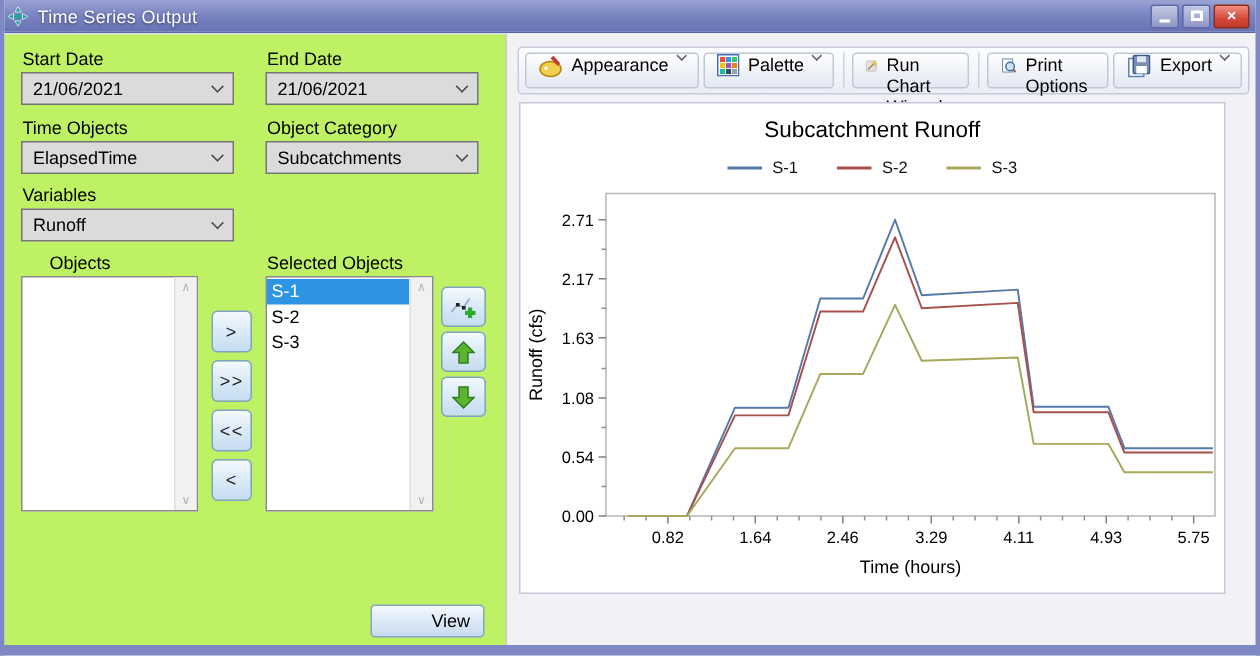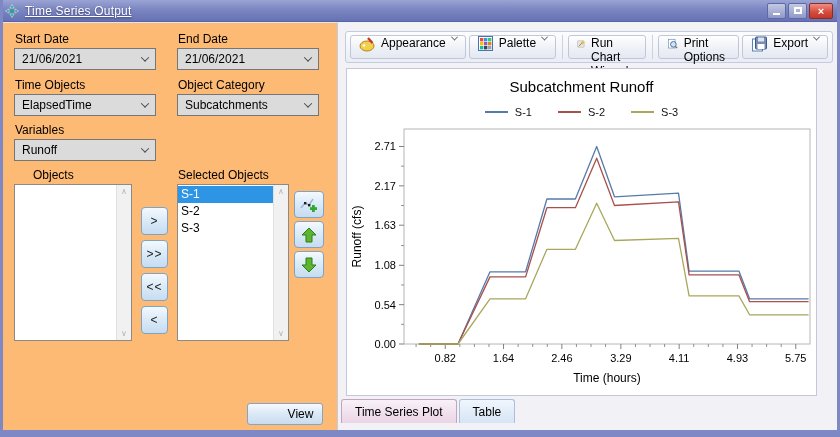--- a/index.html
+++ b/index.html
@@ -9,33 +9,33 @@
     border-left:3px solid #7e88c4; border-right:3px solid #7e88c4; border-bottom:7px solid #7e88c4;
     background:#f2f2f6; overflow:hidden;
   }
   
   .titlebar {
     position:absolute; left:-3px; top:0; width:840px; height:22px;
     background:linear-gradient(#9aa4d3 0%, #7b86c2 45%, #6672b3 100%);
     border-bottom:1px solid #5a65a8;
     display:flex; align-items:center; padding:0 5px; gap:6px;
   }
-  .title-text { color:#fff; font-size:12px; text-shadow:0 1px 2px rgba(0,0,40,.55); letter-spacing:.2px;text-decoration:underline; }
+  .title-text { color:#fff; font-size:12px; text-shadow:0 1px 2px rgba(0,0,40,.55); letter-spacing:.2px; }
   .winbtns { margin-left:auto; display:flex; gap:2px; padding-right:2px; }
   .wbtn {
     width:19px; height:16px; border-radius:2px; border:1px solid #5f68a8;
     background:linear-gradient(#c3c9e4, #8f98c6); color:#fff; font-size:10px;
     display:flex; align-items:center; justify-content:center; cursor:default;
   }
   .wbtn .minbar { width:7px; height:2px; background:#fff; margin-top:7px; }
   .wbtn .maxbox { width:8px; height:7px; border:2px solid #fff; }
   .wbtn.close { width:24px; background:linear-gradient(#ef8e82,#d4493a 60%,#c03a2c); border-color:#8f2b1f; font-weight:bold; font-size:11px; }
   
   .body { position:absolute; left:0; top:22px; width:834px; height:408px; }
-  .left-panel { position:absolute; left:0; top:0; width:335px; height:408px; background:#fdba74; border-right:1px solid #c7cbd9; border-top:1px solid #e3e5ee; }
+  .left-panel { position:absolute; left:0; top:0; width:335px; height:408px; background:#bef264; border-right:1px solid #c7cbd9; border-top:1px solid #e3e5ee; }
   .lbl { position:absolute; font-size:12px; color:#000; }
   .combo {
     position:absolute; height:22px; width:142px; background:#dbdbdb; border:1px solid #767676;
     display:flex; align-items:center; padding:0 7px; font-size:12px; color:#000;
   }
   .chev { width:6px; height:6px; border-right:1.5px solid #4a4a4a; border-bottom:1.5px solid #4a4a4a; transform:rotate(45deg) translate(-1px,-1px); margin-left:auto; }
   .listbox { position:absolute; width:118px; height:157px; background:#fff; border:1px solid #8a8a8a; display:flex; }
   .list-items { flex:1; padding-top:1px; font-size:12px; overflow:hidden; }
   .list-item { height:17px; line-height:17px; padding-left:3px; color:#000; }
   .list-item.selected { background:#2e95e5; color:#fff; }
@@ -315,19 +315,15 @@
           <line x1="448.7793345008756" y1="222" x2="448.7793345008756" y2="227" stroke="#808080"></line>
           <text x="448.7793345008756" y="240" text-anchor="middle" font-size="11" fill="#000" font-family="Liberation Sans, sans-serif">5.75</text>
           <text x="14" y="114.5" text-anchor="middle" font-size="12" fill="#000" font-family="Liberation Sans, sans-serif" transform="rotate(-90 14 114.5)">Runoff (cfs)</text>
           <text x="260" y="260" text-anchor="middle" font-size="12" fill="#000" font-family="Liberation Sans, sans-serif">Time (hours)</text>
           <polyline points="71.9,222.0 111.0,222.0 143.0,149.8 178.6,149.8 199.9,77.0 228.4,77.0 249.7,24.5 267.5,74.8 331.5,71.1 342.1,149.1 391.9,149.1 402.6,176.8 461.6,176.8" fill="none" stroke="#567aa9" stroke-width="1.3" stroke-linejoin="round"></polyline>
           <polyline points="71.9,222.0 111.0,222.0 143.0,154.9 178.6,154.9 199.9,85.7 228.4,85.7 249.7,36.2 267.5,83.5 331.5,79.9 342.1,152.8 391.9,152.8 402.6,179.7 461.6,179.7" fill="none" stroke="#a8504c" stroke-width="1.3" stroke-linejoin="round"></polyline>
           <polyline points="71.9,222.0 111.0,222.0 143.0,176.8 178.6,176.8 199.9,127.3 228.4,127.3 249.7,81.3 267.5,118.5 331.5,116.3 342.1,173.9 391.9,173.9 402.6,192.8 461.6,192.8" fill="none" stroke="#a9a75b" stroke-width="1.3" stroke-linejoin="round"></polyline>
         </svg>
     </div>
 
-    <div class="tabbar">
-      <div class="tab active">Time Series Plot</div>
-      <div class="tab">Table</div>
-    </div>
 
   </div>
 </div>
 
 </body></html>

